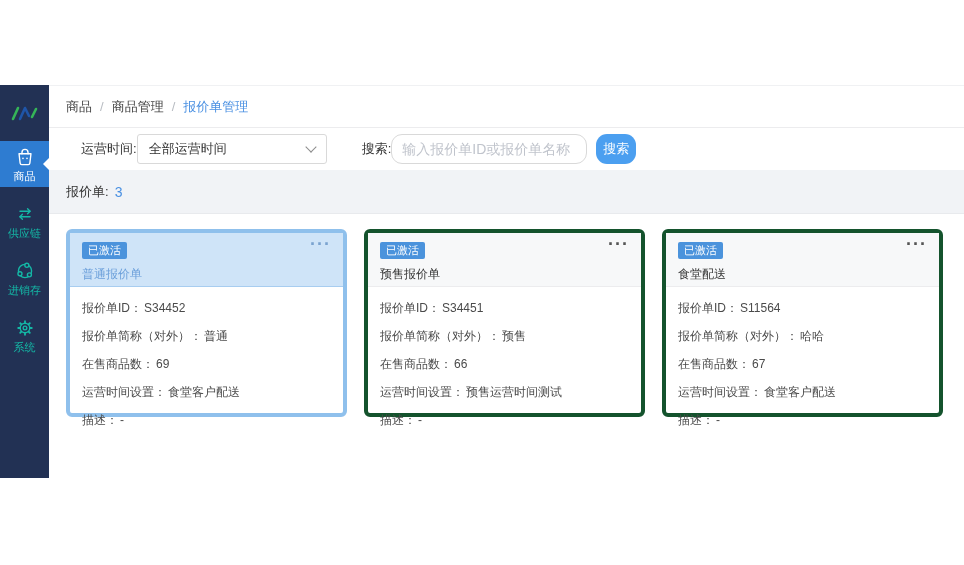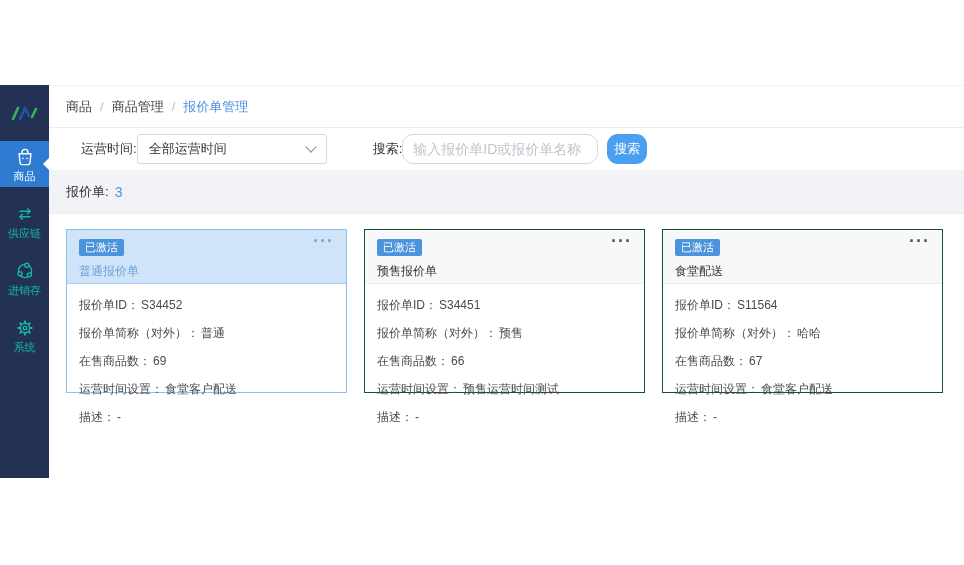--- a/index.html
+++ b/index.html
@@ -28,35 +28,35 @@
   .crumb.current { color:#4a90e2; }
   .crumb-sep { color:#b8bcc2; }
 
   .filter-row { height:42px; display:flex; align-items:center; padding-left:32px;
                 font-size:13px; color:#333; }
   .select { width:190px; height:30px; margin-left:0; border:1px solid #d9d9d9; border-radius:3px;
             background:#fff; display:flex; align-items:center; justify-content:space-between;
             padding:0 11px; cursor:pointer; color:#333; }
   .chevron { width:8px; height:8px; border-right:1.5px solid #8c8c8c; border-bottom:1.5px solid #8c8c8c;
              transform:rotate(45deg); margin-top:-4px; }
-  .search-label { margin-left:46px; }
+  .search-label { margin-left:35px; }
   .search-input { width:196px; height:30px; border:1px solid #d9d9d9; border-radius:11px;
                   padding:0 10px; font-size:14px; color:#333; outline:none;
                   font-family:"Liberation Sans","DejaVu Sans",sans-serif; }
   .search-input::placeholder { color:#c0c4cc; }
   .search-btn { margin-left:9px; width:40px; height:30px; background:#4b9ff0; color:#fff; border:none;
                 border-radius:11px; font-size:13px; cursor:pointer;
                 font-family:"Liberation Sans","DejaVu Sans",sans-serif; }
 
   .count-band { height:44px; background:#f1f3f6; border-bottom:1px solid #e8eaed;
                 display:flex; align-items:center; padding-left:17px; font-size:13px; color:#333;text-align:center; }
   .count-band .count-num { color:#4a90e2; font-size:14px; margin-left:6px; }
 
   .cards { display:flex; gap:17px; padding:15px 0 0 17px; background:#fff; }
-  .card { width:281px; height:164px; background:#fff; border:1px solid #14532d; border-radius:0; cursor:pointer; }
+  .card { width:281px; height:188px; background:#fff; border:4px solid #14532d; border-radius:6px; cursor:pointer; }
   .card-head { position:relative; height:54px; padding:7px 12px 0; background:#f7f8f9;
                border-bottom:1px solid #ececee; }
   .badge { display:inline-block; background:#4b93dc; color:#fff; font-size:11px; line-height:1;
            padding:3px 6px; border-radius:2px; }
   .card-title { margin-top:7px; font-size:12px; color:#333; }
   .more { position:absolute; right:12px; top:1px; font-size:18px; font-weight:bold; letter-spacing:1px;
           color:#555; cursor:pointer; }
   .card-body { padding:13px 12px; font-size:12px; color:#4a4a4a; }
   .field-row { margin-bottom:11px; white-space:nowrap; }
   .field-row:last-child { margin-bottom:12px; }

